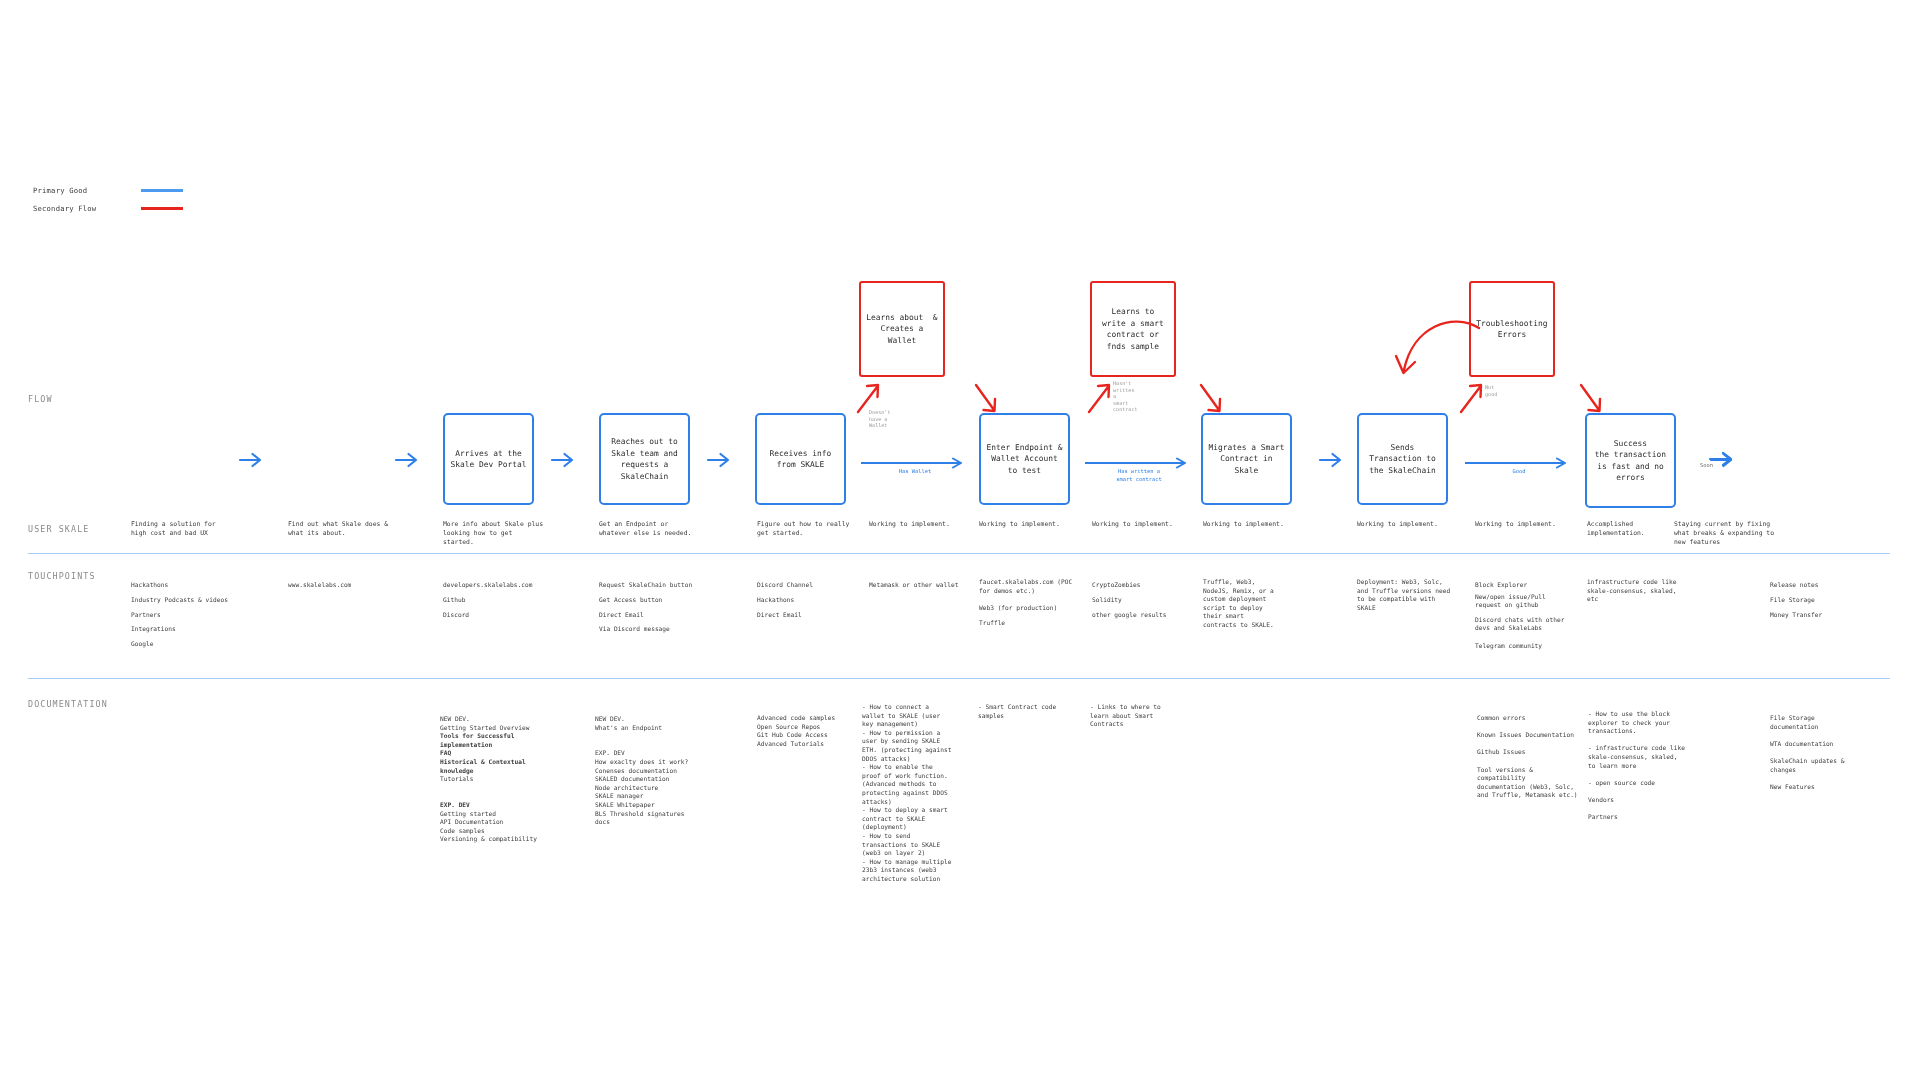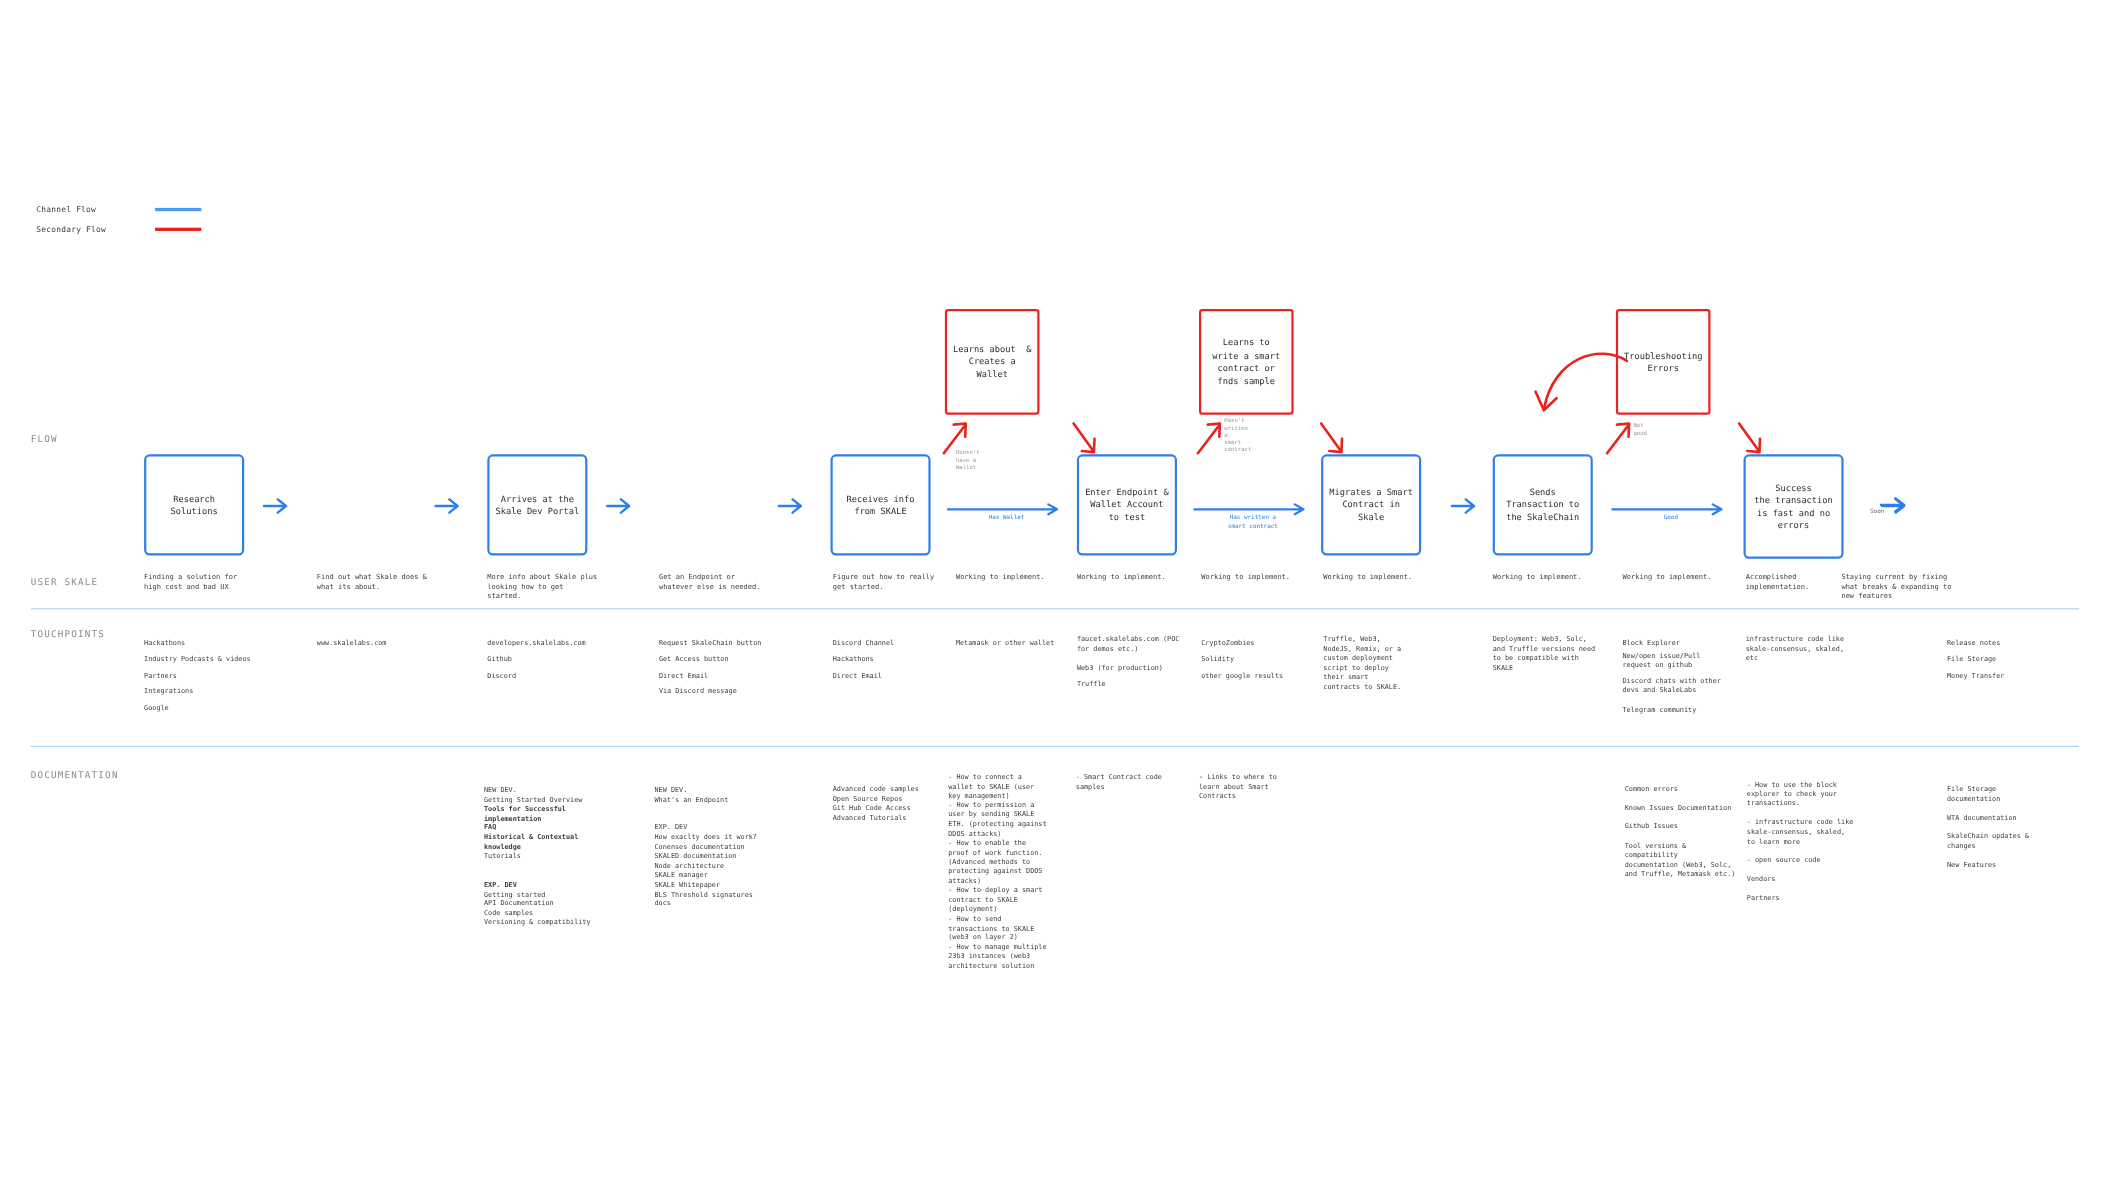--- a/index.html
+++ b/index.html
@@ -73,21 +73,21 @@
   }
   .doc b { font-weight: bold; }
 </style>
 </head>
 <body>
 
 <div id="canvas">
 
   <div class="legend">
     <div class="legend-row">
-      <span class="legend-label">Channel Flow</span>
+      <span class="legend-label">Primary Good</span>
       <span class="legend-swatch" style="background:#4a9bf0"></span>
     </div>
     <div class="legend-row">
       <span class="legend-label">Secondary Flow</span>
       <span class="legend-swatch" style="background:#e8241f"></span>
     </div>
   </div>
 
   <div class="row-label" style="top:394px">FLOW</div>
   <div class="row-label" style="top:524px">USER SKALE</div>
@@ -99,23 +99,26 @@
 
   <div class="fbox alt" style="left: 859px; top: 281px; width: 86px; height: 96px; white-space: pre-wrap;">Learns about  &amp;
 Creates a Wallet</div>
   <div class="fbox alt" style="left: 1090px; top: 281px; width: 86px; height: 96px; white-space: pre-wrap;">Learns to
 write a smart
 contract or
 fnds sample</div>
   <div class="fbox alt" style="left: 1469px; top: 281px; width: 86px; height: 96px; white-space: pre-wrap;">Troubleshooting
 Errors</div>
 
-  <div class="fbox" style="left: 131px; top: 413px; width: 91px; height: 92px; white-space: pre-wrap;">Research Solutions</div>
   <div class="fbox" style="left: 443px; top: 413px; width: 91px; height: 92px; white-space: pre-wrap;">Arrives at the
 Skale Dev Portal</div>
+  <div class="fbox" style="left: 599px; top: 413px; width: 91px; height: 92px; white-space: pre-wrap;">Reaches out to
+Skale team and
+requests a
+SkaleChain</div>
   <div class="fbox" style="left: 755px; top: 413px; width: 91px; height: 92px; white-space: pre-wrap;">Receives info
 from SKALE</div>
   <div class="fbox" style="left: 1201px; top: 413px; width: 91px; height: 92px; white-space: pre-wrap;">Migrates a Smart
 Contract in Skale</div>
   <div class="fbox" style="left: 979px; top: 413px; width: 91px; height: 92px; white-space: pre-wrap;">Enter Endpoint &amp;
 Wallet Account
 to test</div>
   <div class="fbox" style="left: 1357px; top: 413px; width: 91px; height: 92px; white-space: pre-wrap;">Sends
 Transaction to
 the SkaleChain</div>

